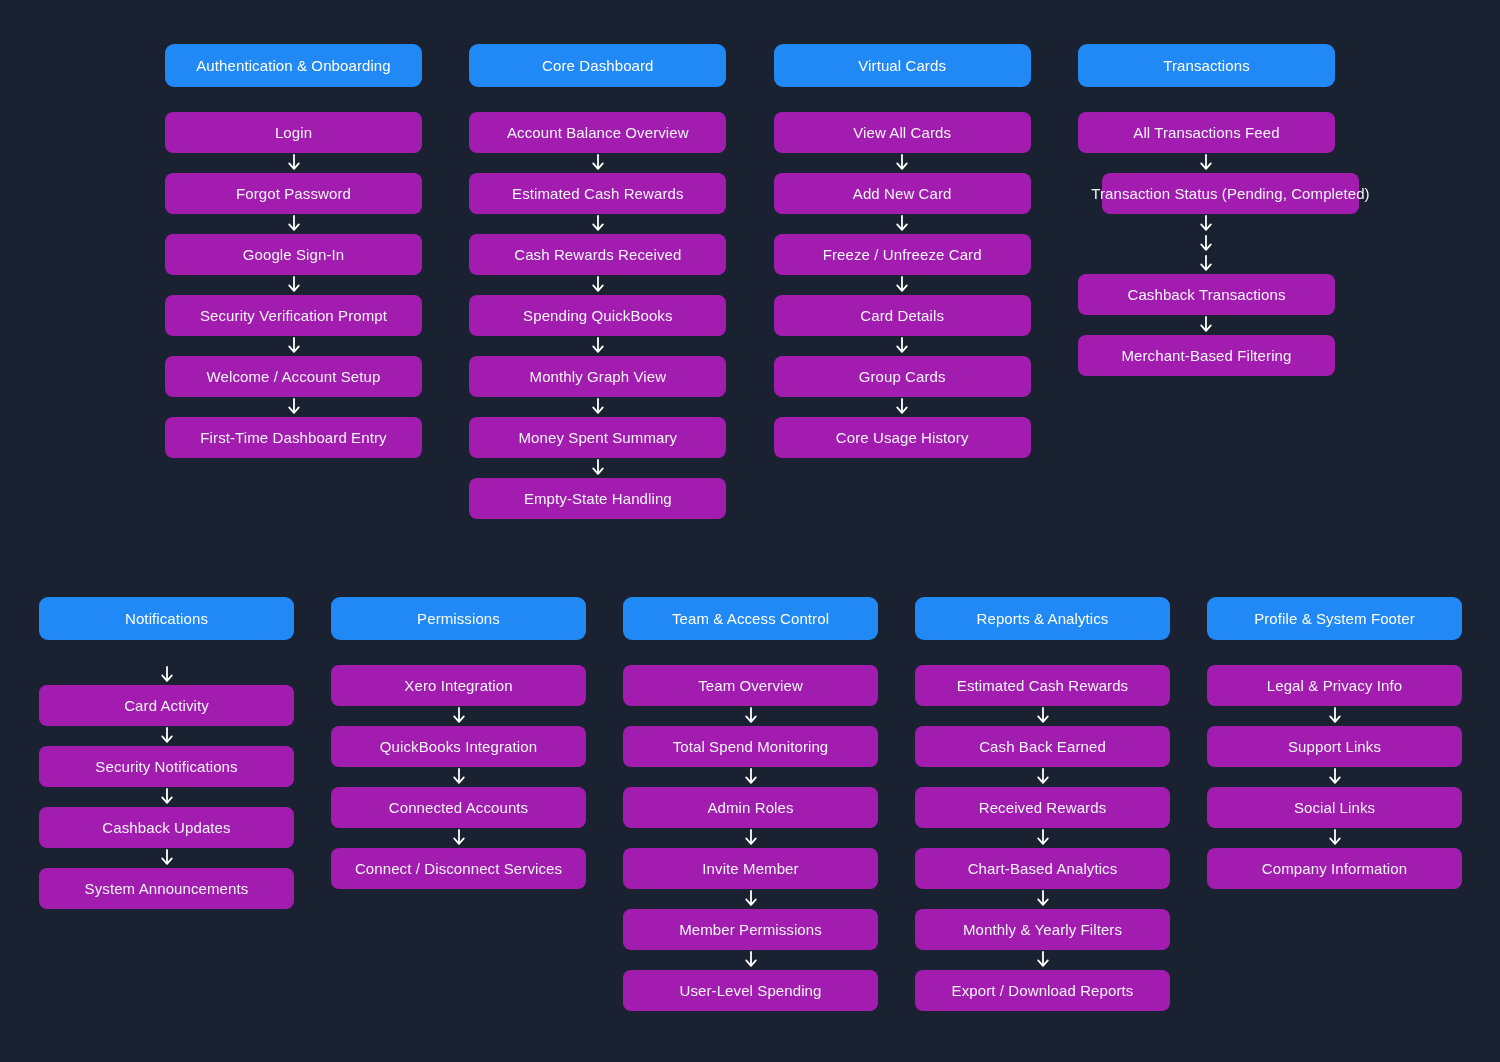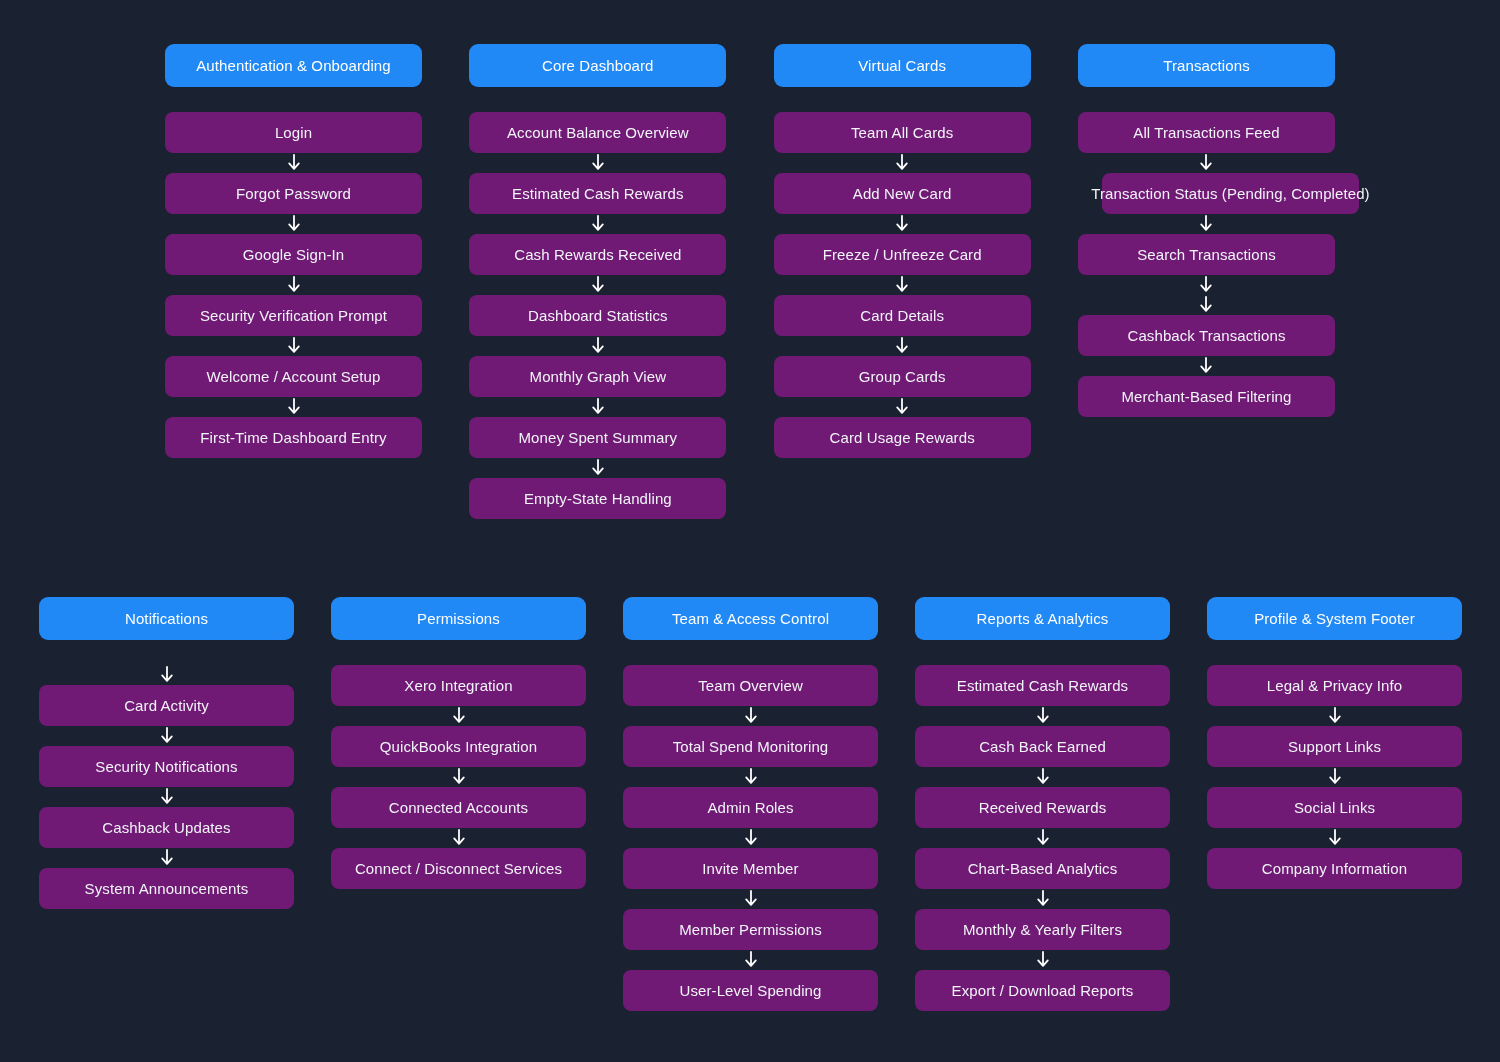--- a/index.html
+++ b/index.html
@@ -70,21 +70,21 @@
     font-size: 15px;
     letter-spacing: 0.1px;
     white-space: nowrap;
     margin-bottom: 25px;
   }
 
   
   .node {
     width: 100%;
     height: 41px;
-    background: #701a75;
+    background: #a21caf;
     border-radius: 8px;
     display: flex;
     align-items: center;
     justify-content: center;
     color: #f2f4f8;
     font-size: 15px;
     letter-spacing: 0.1px;
     white-space: nowrap;
     position: relative;
   }
@@ -192,21 +192,21 @@
         <div class="node">
           <span class="node-label">Cash Rewards Received</span>
         </div>
         <div class="connector">
           <svg width="16" height="18" viewBox="0 0 16 18" aria-hidden="true">
             <path d="M8 1 L8 13" stroke="#ffffff" stroke-width="1.8" stroke-linecap="round" fill="none"></path>
             <path d="M3.2 9.4 L8 14.8 L12.8 9.4" stroke="#ffffff" stroke-width="1.8" stroke-linecap="round" stroke-linejoin="round" fill="none"></path>
           </svg>
         </div>
         <div class="node">
-          <span class="node-label">Dashboard Statistics</span>
+          <span class="node-label">Spending QuickBooks</span>
         </div>
         <div class="connector">
           <svg width="16" height="18" viewBox="0 0 16 18" aria-hidden="true">
             <path d="M8 1 L8 13" stroke="#ffffff" stroke-width="1.8" stroke-linecap="round" fill="none"></path>
             <path d="M3.2 9.4 L8 14.8 L12.8 9.4" stroke="#ffffff" stroke-width="1.8" stroke-linecap="round" stroke-linejoin="round" fill="none"></path>
           </svg>
         </div>
         <div class="node">
           <span class="node-label">Monthly Graph View</span>
         </div>
@@ -225,21 +225,21 @@
             <path d="M3.2 9.4 L8 14.8 L12.8 9.4" stroke="#ffffff" stroke-width="1.8" stroke-linecap="round" stroke-linejoin="round" fill="none"></path>
           </svg>
         </div>
         <div class="node">
           <span class="node-label">Empty-State Handling</span>
         </div>
       </div>
       <div class="column">
         <div class="group-header">Virtual Cards</div>
         <div class="node">
-          <span class="node-label">Team All Cards</span>
+          <span class="node-label">View All Cards</span>
         </div>
         <div class="connector">
           <svg width="16" height="18" viewBox="0 0 16 18" aria-hidden="true">
             <path d="M8 1 L8 13" stroke="#ffffff" stroke-width="1.8" stroke-linecap="round" fill="none"></path>
             <path d="M3.2 9.4 L8 14.8 L12.8 9.4" stroke="#ffffff" stroke-width="1.8" stroke-linecap="round" stroke-linejoin="round" fill="none"></path>
           </svg>
         </div>
         <div class="node">
           <span class="node-label">Add New Card</span>
         </div>
@@ -270,21 +270,21 @@
         <div class="node">
           <span class="node-label">Group Cards</span>
         </div>
         <div class="connector">
           <svg width="16" height="18" viewBox="0 0 16 18" aria-hidden="true">
             <path d="M8 1 L8 13" stroke="#ffffff" stroke-width="1.8" stroke-linecap="round" fill="none"></path>
             <path d="M3.2 9.4 L8 14.8 L12.8 9.4" stroke="#ffffff" stroke-width="1.8" stroke-linecap="round" stroke-linejoin="round" fill="none"></path>
           </svg>
         </div>
         <div class="node">
-          <span class="node-label">Card Usage Rewards</span>
+          <span class="node-label">Core Usage History</span>
         </div>
       </div>
       <div class="column">
         <div class="group-header">Transactions</div>
         <div class="node">
           <span class="node-label">All Transactions Feed</span>
         </div>
         <div class="connector">
           <svg width="16" height="18" viewBox="0 0 16 18" aria-hidden="true">
             <path d="M8 1 L8 13" stroke="#ffffff" stroke-width="1.8" stroke-linecap="round" fill="none"></path>
@@ -293,23 +293,20 @@
         </div>
         <div class="node overflow">
           <span class="node-label">Transaction Status (Pending, Completed)</span>
         </div>
         <div class="connector">
           <svg width="16" height="18" viewBox="0 0 16 18" aria-hidden="true">
             <path d="M8 1 L8 13" stroke="#ffffff" stroke-width="1.8" stroke-linecap="round" fill="none"></path>
             <path d="M3.2 9.4 L8 14.8 L12.8 9.4" stroke="#ffffff" stroke-width="1.8" stroke-linecap="round" stroke-linejoin="round" fill="none"></path>
           </svg>
         </div>
-        <div class="node">
-          <span class="node-label">Search Transactions</span>
-        </div>
         <div class="connector">
           <svg width="16" height="18" viewBox="0 0 16 18" aria-hidden="true">
             <path d="M8 1 L8 13" stroke="#ffffff" stroke-width="1.8" stroke-linecap="round" fill="none"></path>
             <path d="M3.2 9.4 L8 14.8 L12.8 9.4" stroke="#ffffff" stroke-width="1.8" stroke-linecap="round" stroke-linejoin="round" fill="none"></path>
           </svg>
         </div>
         <div class="connector">
           <svg width="16" height="18" viewBox="0 0 16 18" aria-hidden="true">
             <path d="M8 1 L8 13" stroke="#ffffff" stroke-width="1.8" stroke-linecap="round" fill="none"></path>
             <path d="M3.2 9.4 L8 14.8 L12.8 9.4" stroke="#ffffff" stroke-width="1.8" stroke-linecap="round" stroke-linejoin="round" fill="none"></path>

